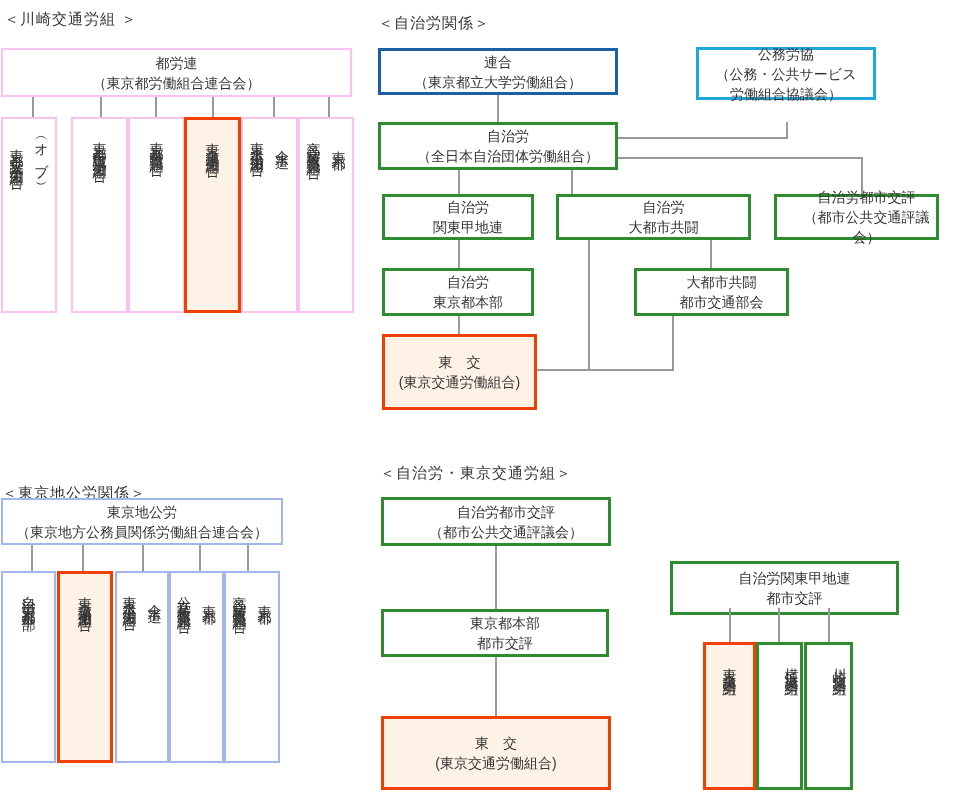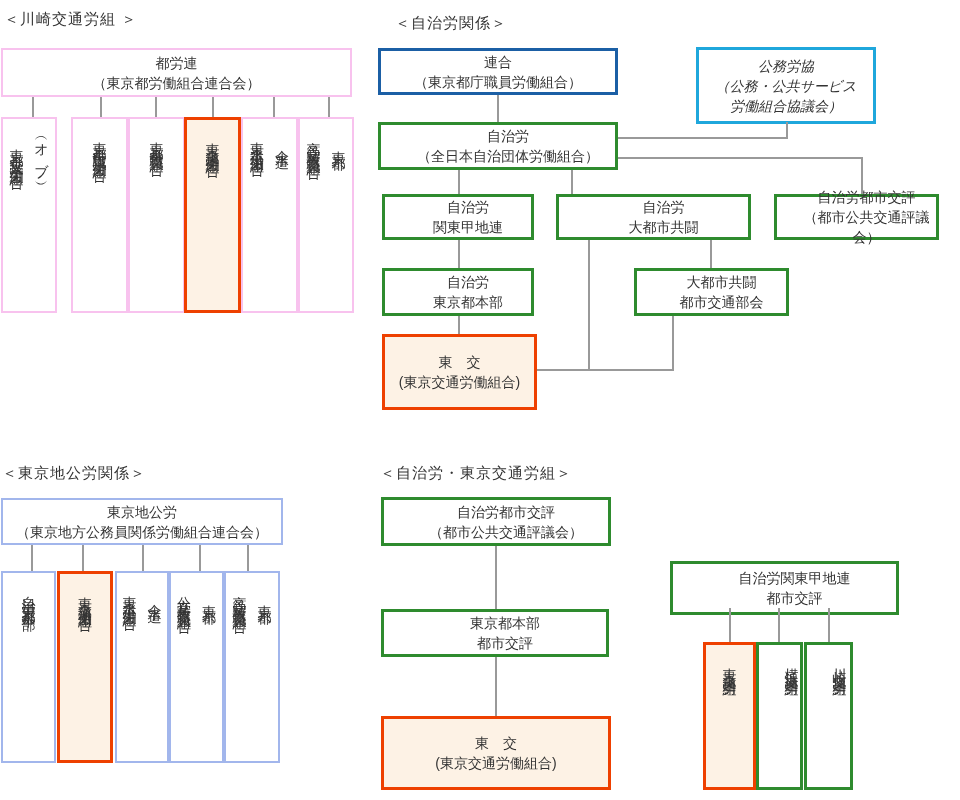--- a/index.html
+++ b/index.html
@@ -19,22 +19,22 @@
   .cyan{border-color:#1fa7dc;border-width:3px;}
   .hl{border-color:#ee4000;border-width:3px;background:#fdf2e5;}
   .cline{position:absolute;background:#999999;}
 </style>
 </head>
 <body>
 
 <div class="canvas">
 
   <div class="hdr" style="left:4px;top:10px;">＜川崎交通労組 ＞</div>
-  <div class="hdr" style="left:395px;top:14px;">＜自治労関係＞</div>
-  <div class="hdr" style="left:2px;top:464px;">＜東京地公労関係＞</div>
+  <div class="hdr" style="left:378px;top:14px;">＜自治労関係＞</div>
+  <div class="hdr" style="left:2px;top:484px;">＜東京地公労関係＞</div>
   <div class="hdr" style="left:380px;top:464px;">＜自治労・東京交通労組＞</div>
 
   <div class="box hbox pink" style="left:1px;top:48px;width:351px;height:49px;">都労連
 （東京都労働組合連合会）</div>
   <div class="box vwrap pink" style="left:1px;top:117px;width:56px;height:196px;"><span class="vtext">（オブ）
 東京都立大学労働組合</span></div>
   <div class="box vwrap pink" style="left:71px;top:117px;width:57px;height:196px;"><span class="vtext">東京都庁職員労働組合</span></div>
   <div class="box vwrap pink" style="left:128px;top:117px;width:57px;height:196px;"><span class="vtext">東京都教職員組合</span></div>
   <div class="box vwrap hl" style="left:184px;top:117px;width:57px;height:196px;"><span class="vtext">東京交通労働組合</span></div>
   <div class="box vwrap pink" style="left:241px;top:117px;width:57px;height:196px;"><span class="vtext">全水道
@@ -43,22 +43,22 @@
 高等学校教職員組合</span></div>
 
   <div class="cline" style="left:32px;top:97px;width:2px;height:20px;"></div>
   <div class="cline" style="left:100px;top:97px;width:2px;height:20px;"></div>
   <div class="cline" style="left:155px;top:97px;width:2px;height:20px;"></div>
   <div class="cline" style="left:212px;top:97px;width:2px;height:20px;"></div>
   <div class="cline" style="left:273px;top:97px;width:2px;height:20px;"></div>
   <div class="cline" style="left:328px;top:97px;width:2px;height:20px;"></div>
 
   <div class="box hbox blue" style="left:378px;top:48px;width:240px;height:47px;">連合
-（東京都庁職員労働組合）</div>
-  <div class="box hbox cyan" style="left:696px;top:47px;width:180px;height:77px;font-style:italic;">公務労協
+（東京都立大学労働組合）</div>
+  <div class="box hbox cyan" style="left:696px;top:47px;width:180px;height:53px;">公務労協
 （公務・公共サービス
 労働組合協議会）</div>
   <div class="box hbox green" style="left:378px;top:122px;width:240px;height:48px;">自治労
 （全日本自治団体労働組合）</div>
   <div class="box hbox green" style="left:382px;top:194px;width:152px;height:46px;">自治労
 関東甲地連</div>
   <div class="box hbox green" style="left:556px;top:194px;width:195px;height:46px;">自治労
 大都市共闘</div>
   <div class="box hbox green" style="left:774px;top:194px;width:165px;height:46px;">自治労都市交評
 （都市公共交通評議会）</div>

